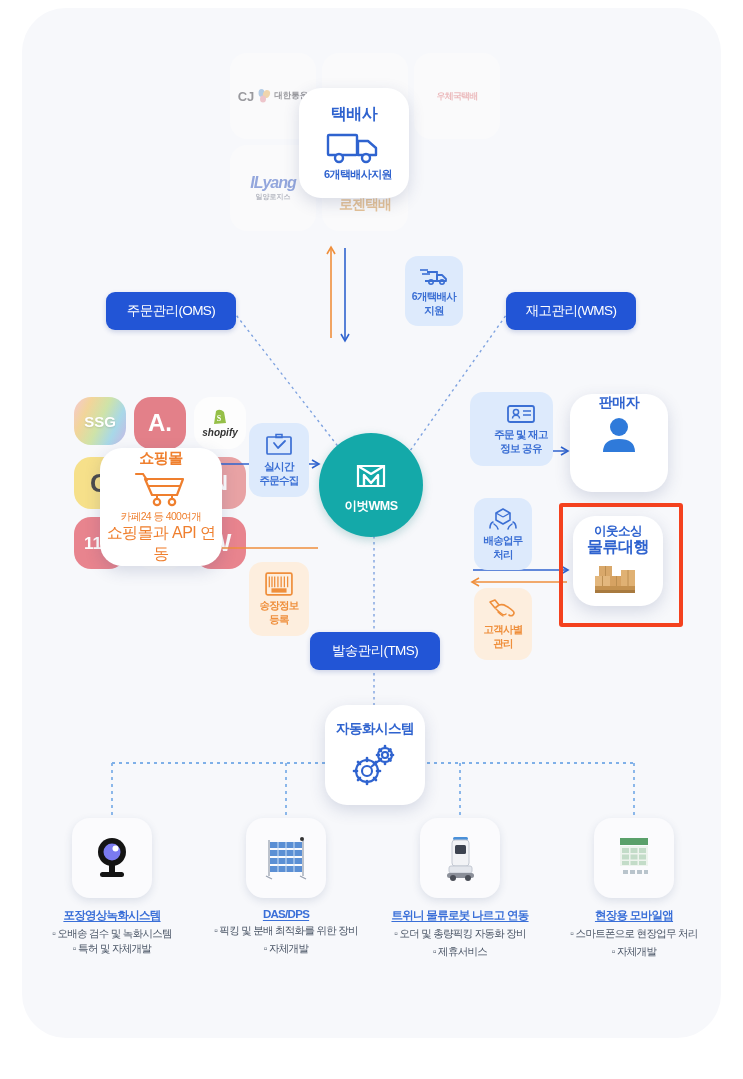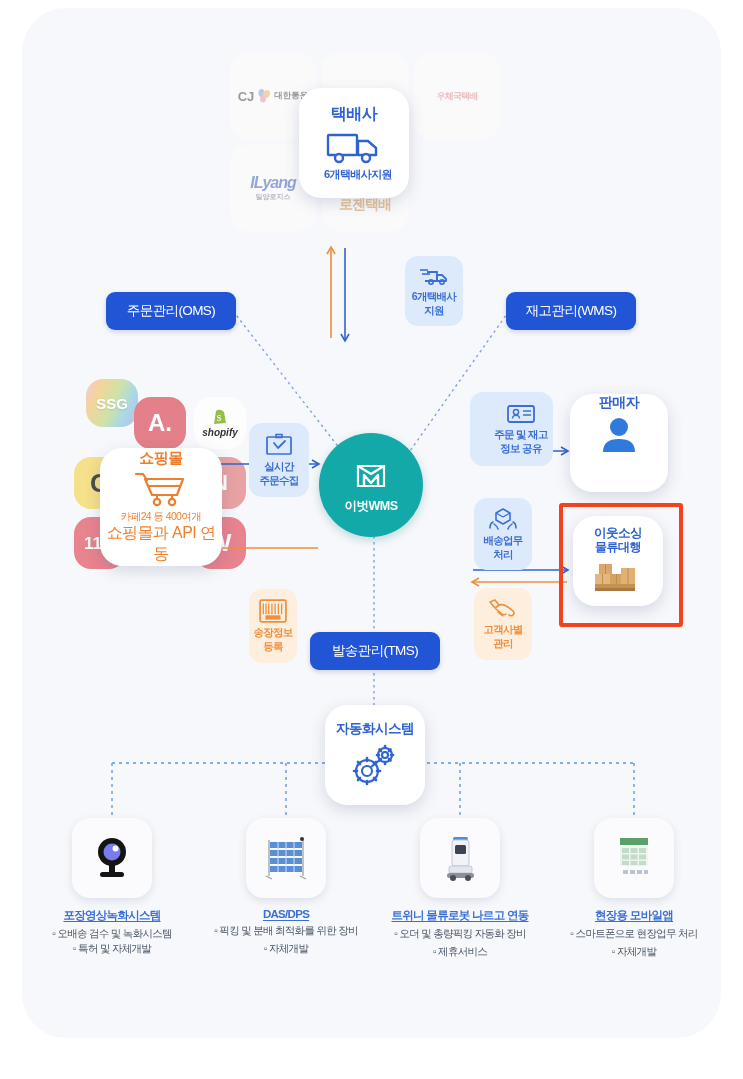--- a/index.html
+++ b/index.html
@@ -194,21 +194,21 @@
   <div class="chip blue" style="left:227px;top:415px;width:60px;height:74px;">
     <svg class="cico" width="30" height="24" viewBox="0 0 30 24">
       <rect x="3" y="4" width="24" height="17" fill="none" stroke="#3b6fd4" stroke-width="1.7" rx="1"></rect>
       <rect x="12" y="1.5" width="6" height="3" fill="none" stroke="#3b6fd4" stroke-width="1.5"></rect>
       <polyline points="10,10 14,15 21,8" fill="none" stroke="#3b6fd4" stroke-width="1.8" stroke-linecap="round" stroke-linejoin="round"></polyline>
     </svg>
     <span>실시간</span>
     <span>주문수집</span>
   </div>
 
-  <div class="chip orange" style="left:227px;top:581px;width:48px;height:74px;">
+  <div class="chip orange" style="left:227px;top:554px;width:60px;height:74px;">
     <svg class="cico" width="28" height="24" viewBox="0 0 26 22">
       <rect x="1" y="1" width="24" height="20" fill="none" stroke="#ef8f3c" stroke-width="1.6" rx="1.5"></rect>
       <g stroke="#ef8f3c" stroke-width="1.2">
         <line x1="4" y1="4" x2="4" y2="14"></line>
           <line x1="6.5" y1="4" x2="6.5" y2="14"></line>
         <line x1="9" y1="4" x2="9" y2="14"></line>
           <line x1="12" y1="4" x2="12" y2="14"></line>
         <line x1="15" y1="4" x2="15" y2="14"></line>
           <line x1="18" y1="4" x2="18" y2="14"></line>
         <line x1="21" y1="4" x2="21" y2="14"></line>
@@ -247,21 +247,21 @@
     <svg class="cico" width="32" height="22" viewBox="0 0 32 22">
       <path d="M3 4 l5 -2 l4 5 l-4 3 z" fill="none" stroke="#ef8f3c" stroke-width="1.6" stroke-linejoin="round"></path>
       <path d="M12 7 q4 -1 7 1 q4 2 7 5 q2 2 0 4 q-2 1.5 -4 0" fill="none" stroke="#ef8f3c" stroke-width="1.6" stroke-linecap="round"></path>
       <path d="M9 11 q3 3 6 5 q2 1.5 4 0" fill="none" stroke="#ef8f3c" stroke-width="1.5" stroke-linecap="round"></path>
       <path d="M11 14 q2.5 2.5 5 4" fill="none" stroke="#ef8f3c" stroke-width="1.4" stroke-linecap="round"></path>
     </svg>
     <span>고객사별</span>
     <span>관리</span>
   </div>
 
-  <div class="logo-tile" style="left:52px;top:371px;width:52px;height:48px;background:linear-gradient(115deg,#f5c9d2,#f2d59a,#cfe3a8,#a8d8e8,#c9b6e4);margin-left:12px;">
+  <div class="logo-tile" style="left:52px;top:389px;width:52px;height:48px;background:linear-gradient(115deg,#f5c9d2,#f2d59a,#cfe3a8,#a8d8e8,#c9b6e4);">
     <span style="color:#fff;font-size:15px;font-weight:bold;text-shadow:0 1px 2px rgba(0,0,0,.12);">SSG</span>
   </div>
   <div class="logo-tile" style="left:112px;top:389px;width:52px;height:52px;background:#e38089;">
     <span style="color:#fff;font-size:24px;font-weight:bold;">A.</span>
   </div>
   <div class="logo-tile" style="left:172px;top:389px;width:52px;height:52px;background:#fdfdfd;flex-direction:column;">
     <svg width="16" height="18" viewBox="0 0 16 18">
         <path d="M4 3 q4 -3 8 1 l2 11 l-12 1 z" fill="#95bf47"></path>
         <text x="7" y="13" font-size="8" fill="#fff" text-anchor="middle" font-family="Liberation Serif,serif">S</text>
       </svg>
@@ -317,21 +317,21 @@
     <svg width="44" height="40" viewBox="0 0 44 40" style="margin-top:4px;">
       <circle cx="22" cy="13" r="9" fill="#2f7ada"></circle>
       <path d="M6 38 q0 -13 16 -13 q16 0 16 13 z" fill="#2f7ada"></path>
     </svg>
   </div>
 
   <div class="hilite" style="left:537px;top:495px;width:116px;height:116px;"></div>
 
   <div class="feature" style="left:551px;top:508px;width:90px;height:90px;justify-content:center;">
     <div class="ftitle" style="color:#2f63cf;font-size:12.5px;">이웃소싱</div>
-    <div class="ftitle" style="color:#2f63cf;font-size:12px;">물류대행</div>
+    <div class="ftitle" style="color:#2f63cf;font-size:16px;">물류대행</div>
     <svg width="58" height="38" viewBox="0 0 58 38" style="margin-top:3px;">
       <rect x="10" y="6" width="13" height="10" fill="#d9a86a"></rect>
       <rect x="6" y="16" width="15" height="10" fill="#e3b77d"></rect>
       <rect x="21" y="16" width="13" height="10" fill="#d6a262"></rect>
       <rect x="32" y="10" width="14" height="16" fill="#e0b173"></rect>
       <rect x="6" y="26" width="40" height="4" fill="#c4914f"></rect>
       <rect x="6" y="30" width="40" height="3" fill="#a87a3f"></rect>
       <g stroke="#b98b4e" stroke-width=".9">
         <line x1="16.5" y1="6" x2="16.5" y2="16"></line>
           <line x1="13.5" y1="16" x2="13.5" y2="26"></line>

